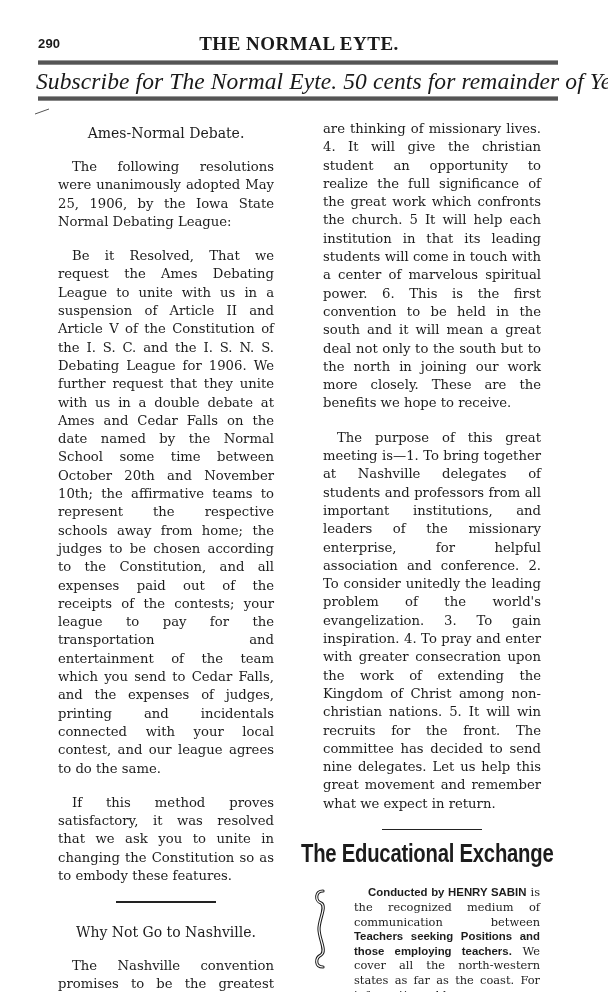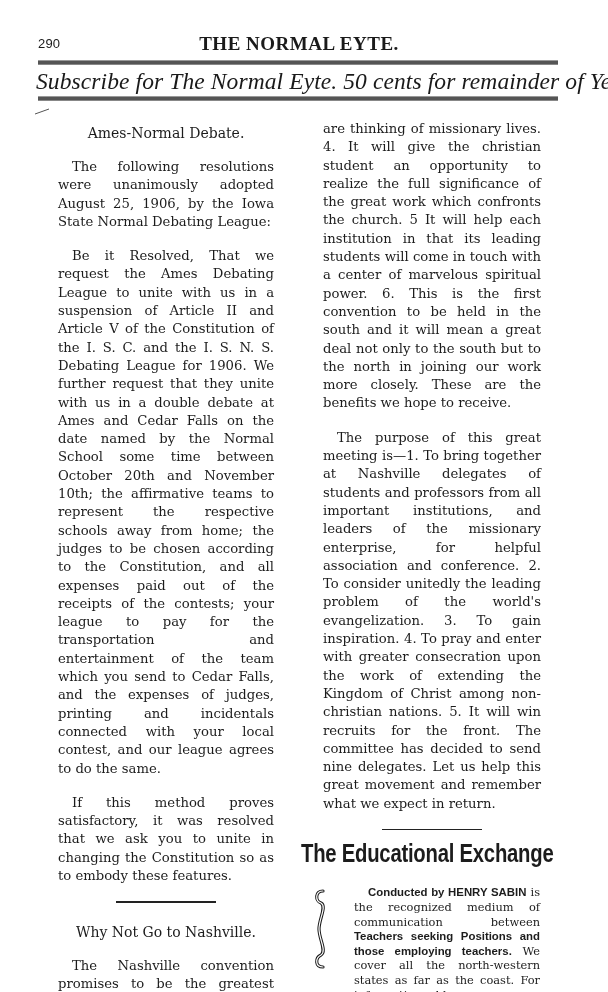--- a/index.html
+++ b/index.html
@@ -7,21 +7,21 @@
       width: 608px; height: 992px; background: #ffffff; color: #1a1a1a;
       font-family: "DejaVu Serif", "Liberation Serif", serif;
       position: relative; overflow: hidden;
     }
     .page { position: absolute; left: 0; top: 0; width: 608px; height: 992px; }
     .running-head {
       position: absolute; top: 33px; left: 38px; width: 522px; height: 22px;
     }
     .page-number {
       position: absolute; left: 0; top: 3px; font-family: "Liberation Sans", sans-serif;
-      font-weight: normal; font-size: 13px; letter-spacing: 0.2px;
+      font-weight: bold; font-size: 13px; letter-spacing: 0.2px;
     }
     .journal-title {
       position: absolute; left: 0; right: 0; text-align: center; top: 0;
       font-family: "Liberation Serif", serif; font-weight: bold; font-size: 19px; letter-spacing: 0.5px;
     }
     .rule-thick {
       position: absolute; left: 38px; width: 520px; height: 3px;
       background: #555; border-top: 1px solid #999; border-bottom: 1px solid #888;
     }
     .subscribe-banner {
@@ -67,21 +67,21 @@
   <div class="rule-thick" style="top:60px;"></div>
   <div class="subscribe-banner">Subscribe for The Normal Eyte. 50 cents for remainder of Year.</div>
   <div class="rule-thick" style="top:96px;"></div>
 
   <svg class="pen-mark" viewBox="0 0 16 8">
     <path d="M1 6 L15 1" stroke="#555" stroke-width="1" fill="none"></path>
   </svg>
 
   <div class="col col-left">
     <div class="article-heading">Ames-Normal Debate.</div>
-    <p class="indent">The following resolutions were unanimously adopted August 25, 1906, by the Iowa State Normal Debating League:</p>
+    <p class="indent">The following resolutions were unanimously adopted May 25, 1906, by the Iowa State Normal Debating League:</p>
     <p class="indent">Be it Resolved, That we request the Ames Debating League to unite with us in a suspension of Article II and Article V of the Constitution of the I. S. C. and the I. S. N. S. Debating League for 1906. We further request that they unite with us in a double debate at Ames and Cedar Falls on the date named by the Normal School some time between October 20th and November 10th; the affirmative teams to represent the respective schools away from home; the judges to be chosen according to the Constitution, and all expenses paid out of the receipts of the contests; your league to pay for the transportation and entertainment of the team which you send to Cedar Falls, and the expenses of judges, printing and incidentals connected with your local contest, and our league agrees to do the same.</p>
     <p class="indent">If this method proves satisfactory, it was resolved that we ask you to unite in changing the Constitution so as to embody these features.</p>
 
     <div class="short-rule"></div>
 
     <div class="article-heading">Why Not Go to Nashville.</div>
     <p class="indent">The Nashville convention promises to be the greatest student gathering ever held. Can we afford not to send a representative delegation? Let us consider the benefits that can be derived from this meeting. 1. We will receive counsel and instruction from great missionary leaders. 2. More will be learned about missionary literature. Thus aid the introduction of missionary libraries. 3. It will be a great help and incentive to those who</p>
   </div>
 
   <div class="col col-right">

